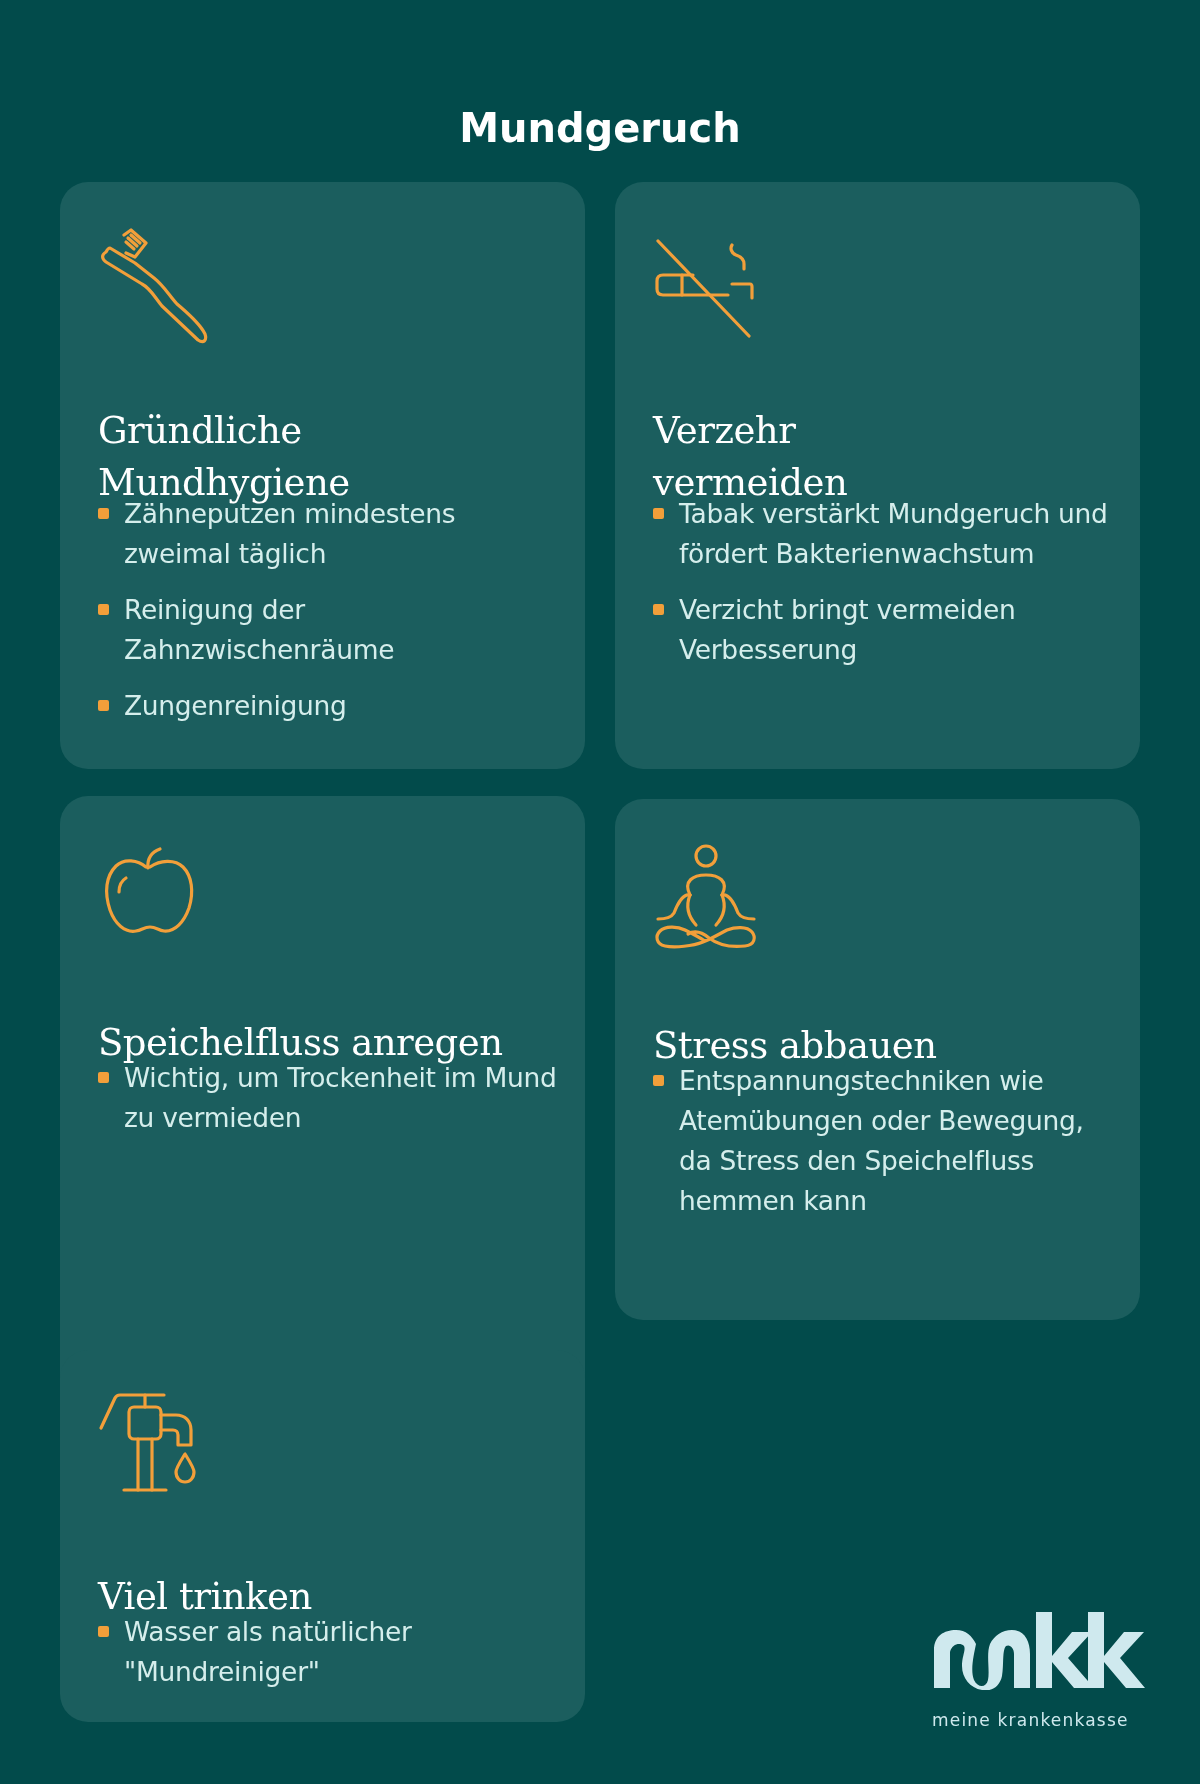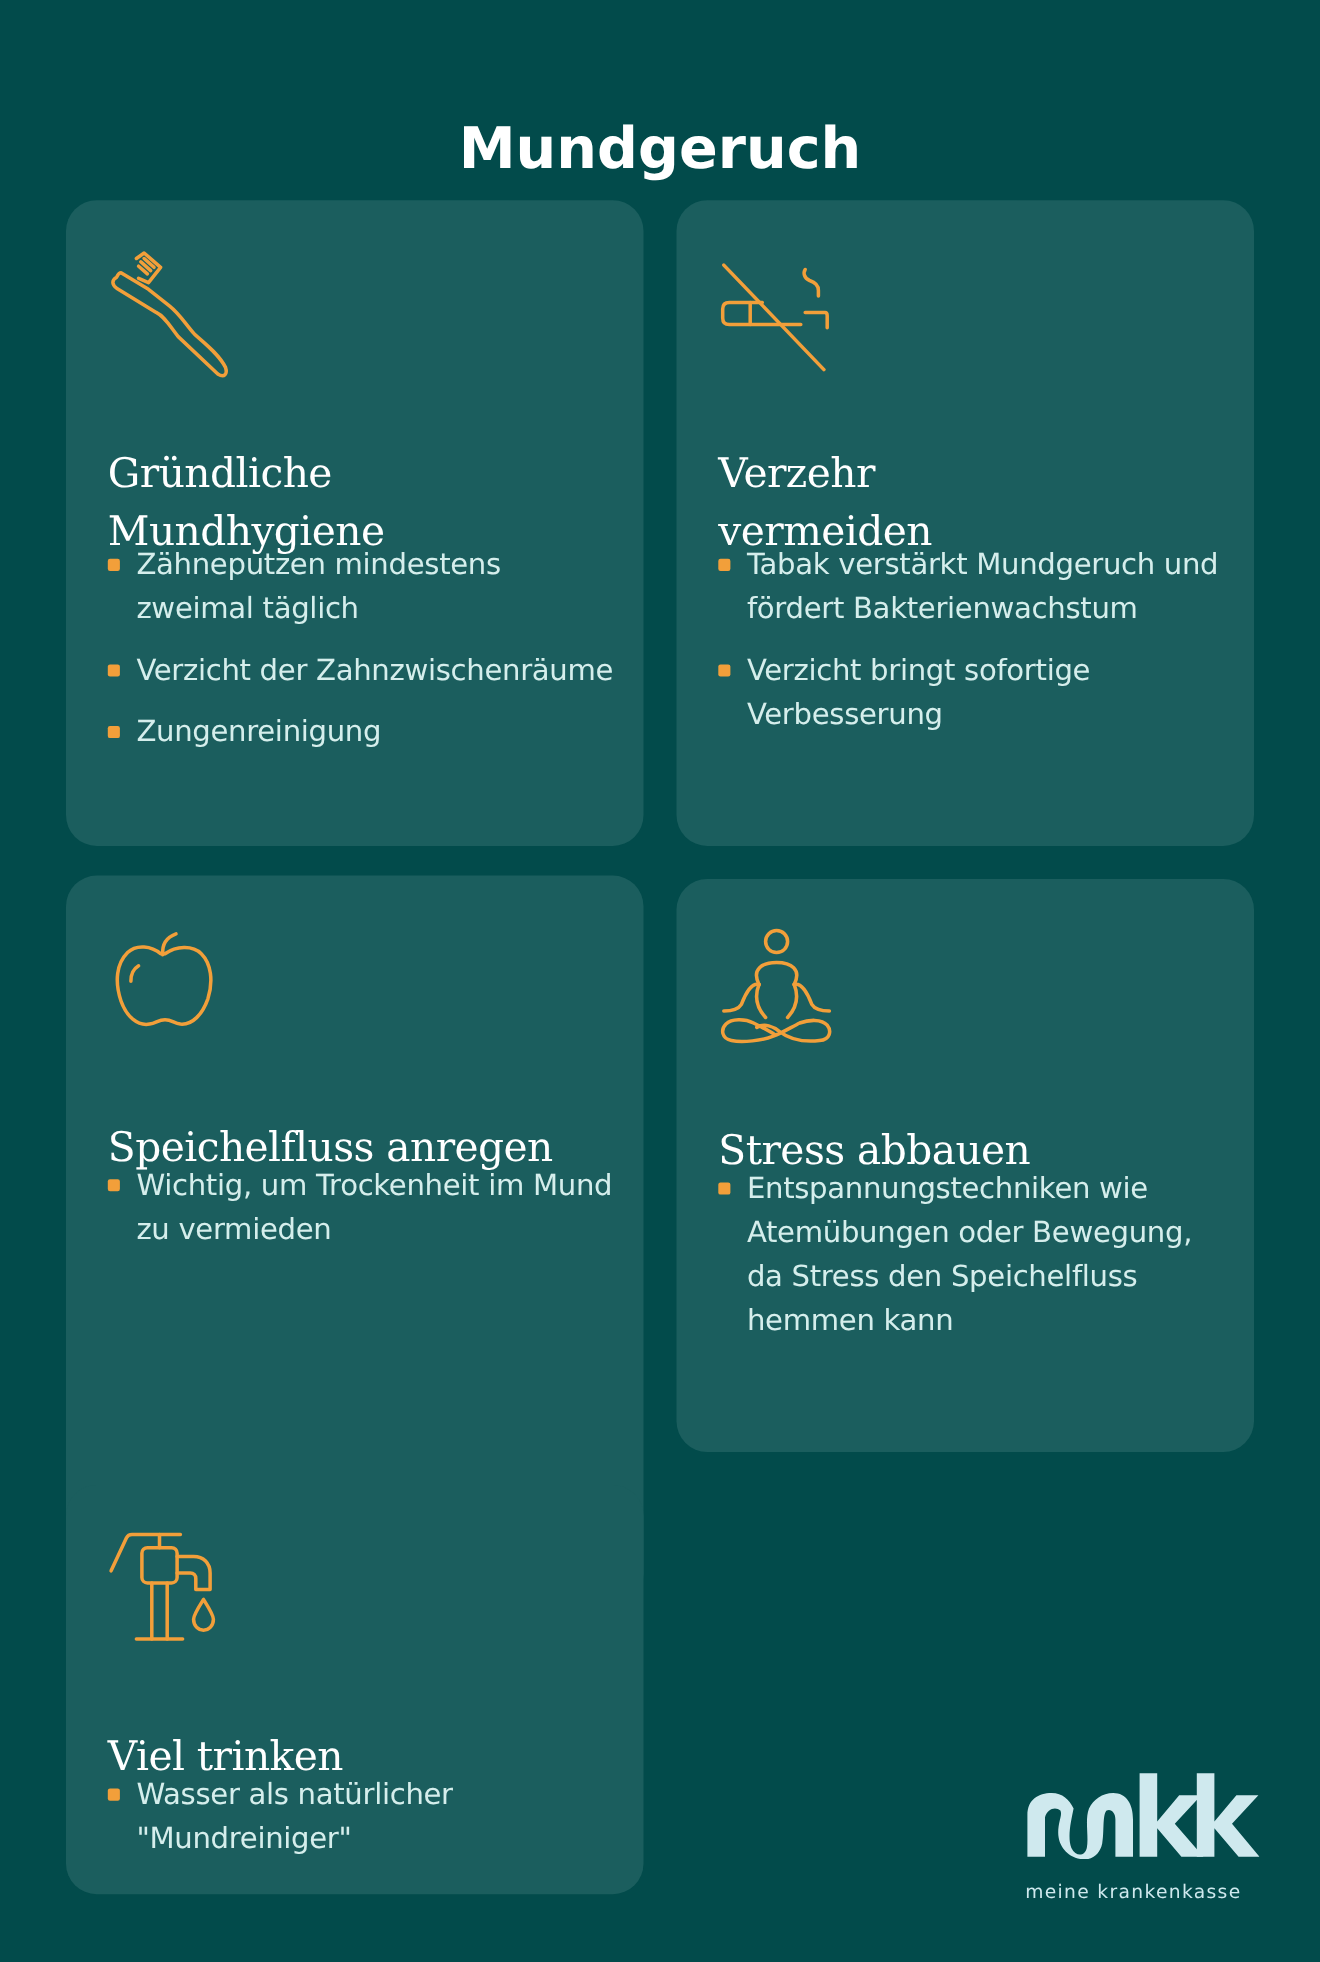--- a/index.html
+++ b/index.html
@@ -7,21 +7,21 @@
       width: 1200px; height: 1784px;
       background: #024b4b;
       position: relative;
       overflow: hidden;
       font-family: "Liberation Sans", "DejaVu Sans", sans-serif;
     }
     .page-title {
       position: absolute; left: 0; top: 66px; width: 1200px;
       text-align: center; color: #ffffff;
       font-family: "DejaVu Sans", sans-serif;
-      font-weight: bold; font-size: 52px; letter-spacing: 0px;
+      font-weight: bold; font-size: 40px; letter-spacing: 0px;
       line-height: 70px;
     }
     .card {
       position: absolute;
       background: #1b5e5e;
       border-radius: 28px;
       box-sizing: border-box;
       padding: 0 36px 0 38px;
     }
     .card .icon {
@@ -79,21 +79,21 @@
 
       <path d="M8 26 C3 29 4 33 8 36 L44 58 C52 62 56 70 64 80 L100 114 C106 118 109 114 107 108 C101 96 88 86 79 78 C70 68 66 60 56 52 L37 37 L12 22 C10 22 9 24 8 26 Z"></path>
     </svg>
   </div>
   <h2 class="card-title" style="top:192px;">
     <span>Gründliche</span><br>
     <span>Mundhygiene</span>
   </h2>
   <ul class="bullets" style="top:312px;">
     <li><span class="dot"></span><span>Zähneputzen mindestens zweimal täglich</span></li>
-    <li><span class="dot"></span><span>Verzicht der Zahnzwischenräume</span></li>
+    <li><span class="dot"></span><span>Reinigung der Zahnzwischenräume</span></li>
     <li><span class="dot"></span><span>Zungenreinigung</span></li>
   </ul>
 </section>
 
 <section class="card" style="left:615px; top:182px; width:525px; height:587px;">
   <div class="icon" style="top:52px;">
     <svg viewBox="0 0 110 120" fill="none" stroke="#f29f3a" stroke-width="3.2" stroke-linecap="round" stroke-linejoin="round">
 
       <path d="M40 41 L10 41 C6 41 4 43 4 47 L4 55 C4 59 6 61 10 61 L75 61"></path>
       <path d="M29 41 L29 61"></path>
@@ -104,21 +104,21 @@
 
       <path d="M5 7 L96 102"></path>
     </svg>
   </div>
   <h2 class="card-title" style="top:192px;">
     <span>Verzehr</span><br>
     <span>vermeiden</span>
   </h2>
   <ul class="bullets" style="top:312px;">
     <li><span class="dot"></span><span>Tabak verstärkt Mundgeruch und fördert Bakterienwachstum</span></li>
-    <li><span class="dot"></span><span>Verzicht bringt sofortige Verbesserung</span></li>
+    <li><span class="dot"></span><span>Verzicht bringt vermeiden Verbesserung</span></li>
   </ul>
 </section>
 
 <section class="card" style="left:60px; top:796px; width:525px; height:663px;">
   <div class="icon" style="top:48px;">
     <svg viewBox="0 0 110 120" fill="none" stroke="#f29f3a" stroke-width="3.2" stroke-linecap="round" stroke-linejoin="round">
       <path d="M48 23 C40 16 26 14 18 22 C8 32 6 48 12 66 C17 80 27 89 38 87 C44 86 46 83 52 83 C58 83 60 86 66 87 C77 88 86 78 91 64 C96 48 94 32 85 23 C77 15 62 16 52 23 Z"></path>
       <path d="M50 24 C49 14 54 8 62 5"></path>
       <path d="M28 34 C23 37 21 43 21 48"></path>
     </svg>

